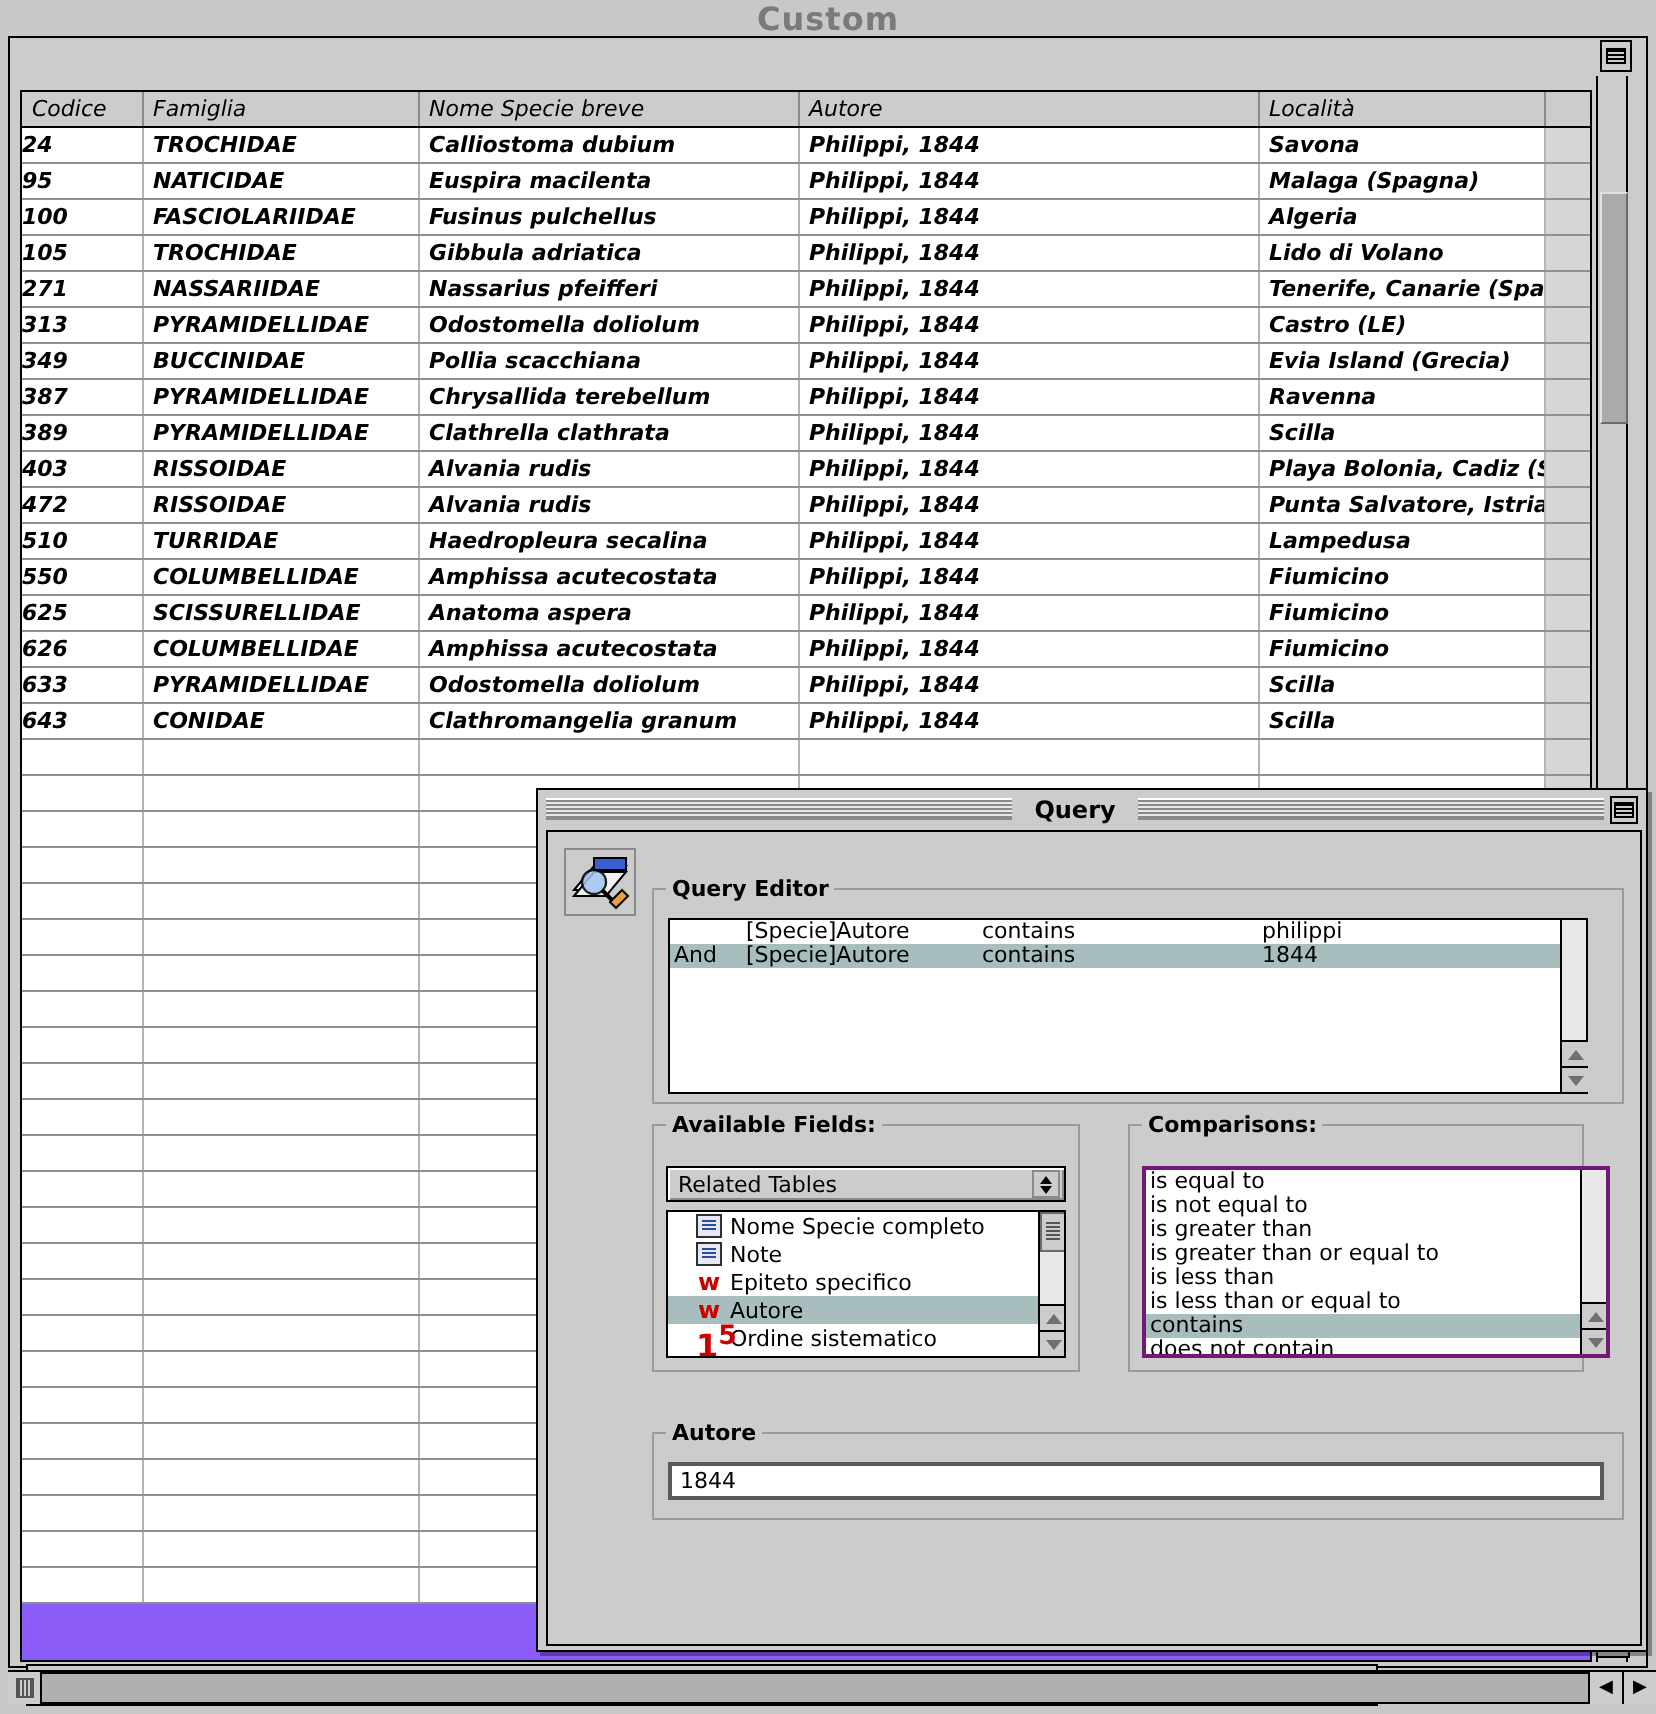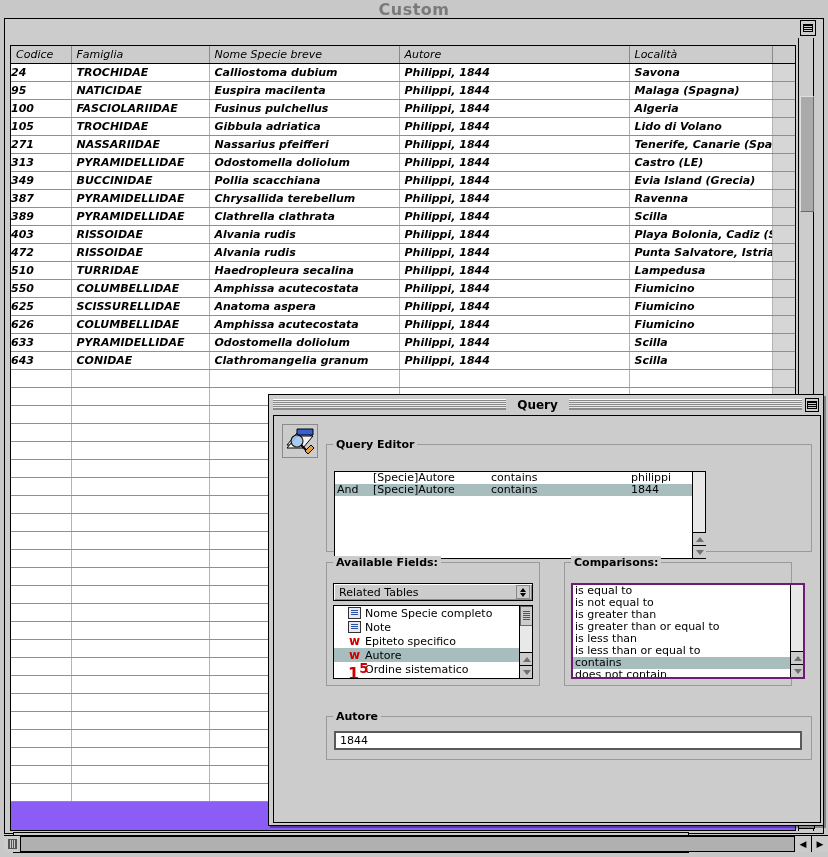--- a/index.html
+++ b/index.html
@@ -176,21 +176,21 @@
   
   .groupbox{position:absolute;border:1px solid #9a9a9a;box-sizing:border-box;}
   .groupbox>.gtitle{
     position:absolute;top:-7px;left:6px;background:#cccccc;
     font-size:11px;font-weight:bold;padding:0 3px;white-space:nowrap;
   }
   #gb-query{left:52px;top:28px;width:486px;height:108px;}
   #gb-value{left:52px;top:300px;width:486px;height:44px;}
 
   #q-list{
-    position:absolute;left:7px;top:26px;width:372px;height:88px;
+    position:absolute;left:7px;top:14px;width:460px;height:88px;
     background:#fff;border:1px solid #000;box-sizing:border-box;
     display:flex;flex-direction:column;
   }
   #q-list-inner{flex:1;overflow:hidden;}
   .qrow{height:12px;display:flex;font-size:11px;line-height:12px;}
   .qrow.sel{background:#a8bdbd;}
   .qrow .op{width:36px;padding-left:2px;}
   .qrow .fld{width:118px;}
   .qrow .cmp{width:140px;}
   .qrow .val{flex:1;}

